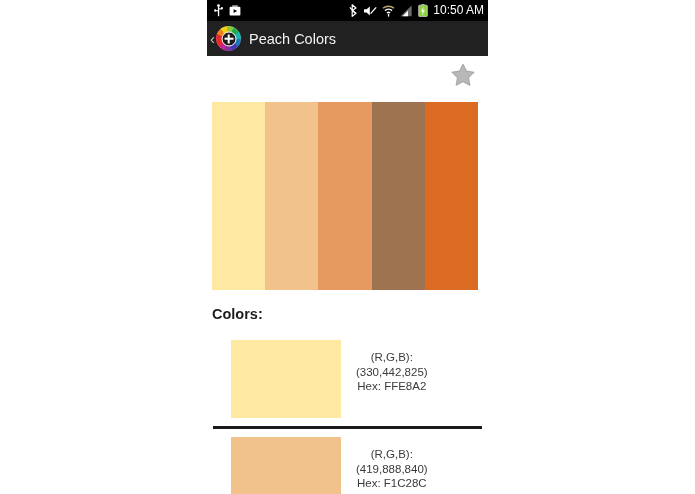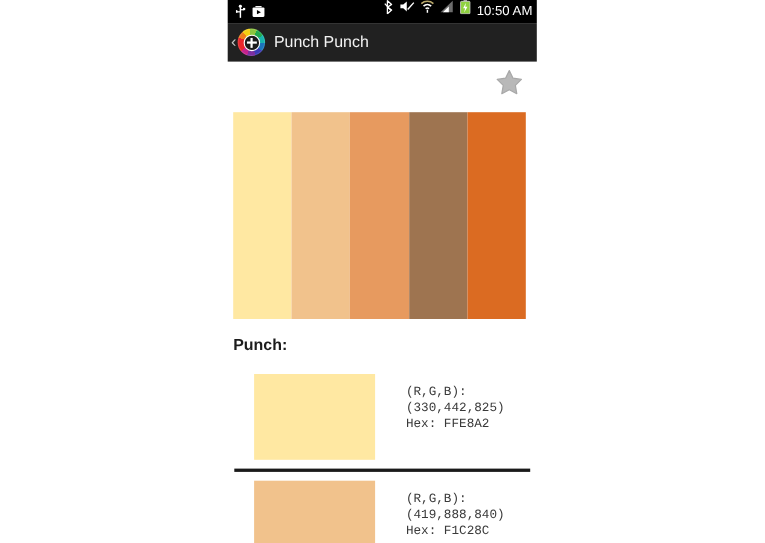--- a/index.html
+++ b/index.html
@@ -41,21 +41,21 @@
     align-items: center;
     gap: 5px;
     padding-left: 6px;
   }
   .sb-right {
     position: absolute;
     right: 4px;
     top: 0;
     height: 21px;
     display: flex;
-    align-items: flex-start;
+    align-items: center;
     gap: 5px;
   }
   .sb-ico { display: block; }
   .sb-time {
     color: #ffffff;
     font-size: 12px;
     font-family: "Liberation Sans", sans-serif;
     letter-spacing: 0px;
     line-height: 21px;
     white-space: nowrap;
@@ -169,27 +169,28 @@
     align-items: flex-start;
     padding-top: 8px;
     padding-left: 24px;
   }
   .color-row .swatch {
     width: 110px;
     height: 78px;
     flex: 0 0 auto;
   }
   .color-row .info {
-    margin-left: 28px;
+    margin-left: 15px;
     padding-top: 10px;
     font-size: 11.5px;
     line-height: 14.5px;
     color: #3a3a3a;
-    font-family: Liberation Mono, monospace;
+    font-family: Liberation Sans, sans-serif;
     white-space: nowrap;
+    text-align: center;
   }
   .divider {
     margin: 8px 6px 0 6px;
     height: 3px;
     background: #1a1a1a;
   }
 </style>
 </head>
 <body>
 
@@ -240,36 +241,36 @@
     </div>
   </div>
 
   <div id="appbar">
     <span id="appbar-back">‹</span>
     <div id="app-icon">
       <span class="hub"></span>
       <span class="plus-h"></span>
       <span class="plus-v"></span>
     </div>
-    <span id="app-title">Punch Punch</span>
+    <span id="app-title">Peach Colors</span>
   </div>
 
   <svg id="fav-star" viewBox="0 0 26 26">
     <polygon points="13,2.2 16.4,9.1 24,10.2 18.5,15.6 19.8,23.2 13,19.6 6.2,23.2 7.5,15.6 2,10.2 9.6,9.1" fill="#b8b8b8" stroke="#a8a8a8" stroke-width="1.1" stroke-linejoin="round"></polygon>
   </svg>
 
   <div id="palette">
     <div class="band" style="background: rgb(255, 232, 162);"></div>
     <div class="band" style="background: rgb(241, 194, 140);"></div>
     <div class="band" style="background: rgb(231, 154, 95);"></div>
     <div class="band" style="background: rgb(158, 116, 80);"></div>
     <div class="band" style="background: rgb(219, 107, 34);"></div>
   </div>
 
-  <div id="colors-heading">Punch:</div>
+  <div id="colors-heading">Colors:</div>
 
   <div id="color-list">
 
     <div class="color-row">
       <div class="swatch" style="background: rgb(255, 232, 162);"></div>
       <div class="info">
         <div>(R,G,B):</div>
         <div>(330,442,825)</div>
         <div>Hex: FFE8A2</div>
       </div>

